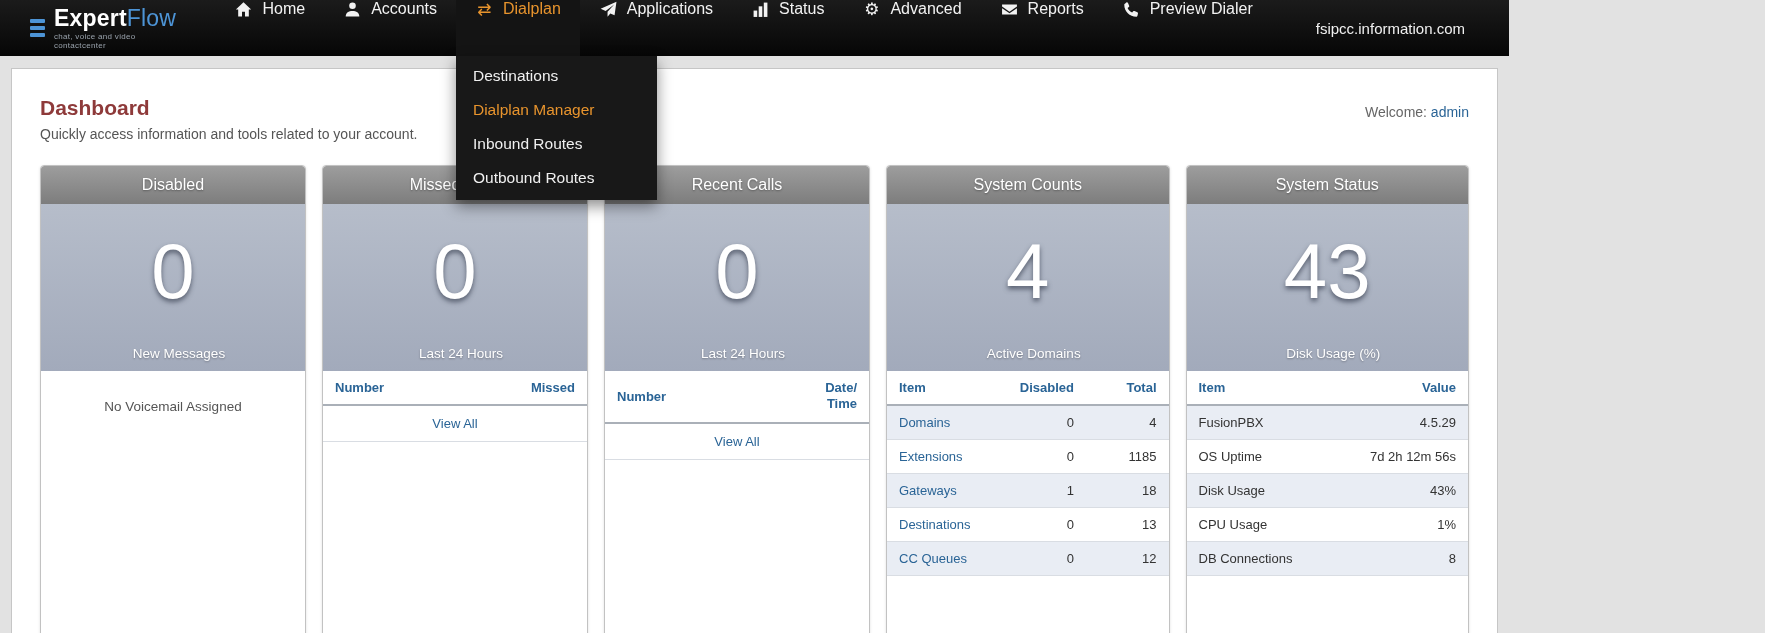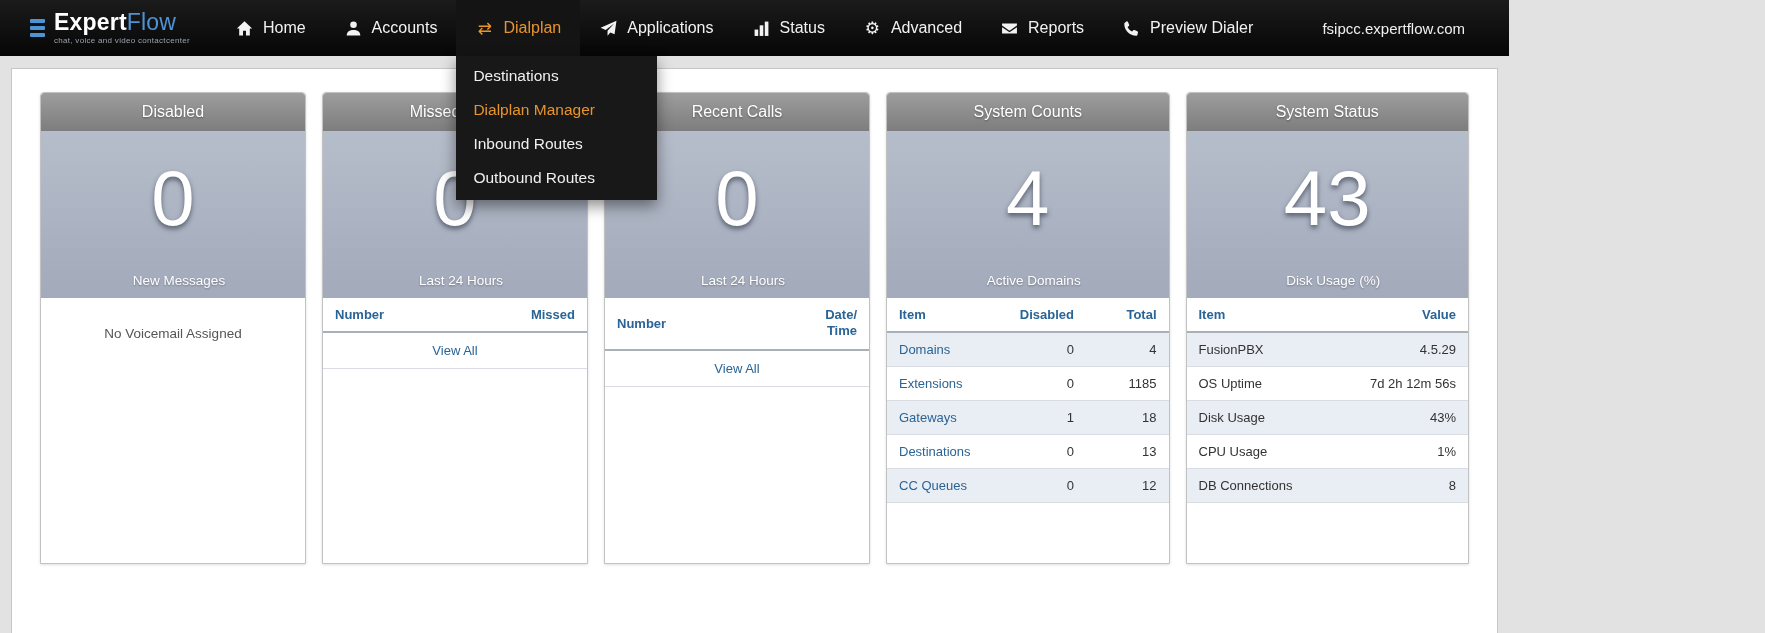--- a/index.html
+++ b/index.html
@@ -20,21 +20,21 @@
     height:56px;background:linear-gradient(#1b1b1b,#060606);color:#fff;
   }
   .brand{display:flex;align-items:center;gap:9px;padding:0 26px 0 30px;cursor:pointer;}
   .brand-bars{display:flex;flex-direction:column;gap:3px;}
   .brand-bars i{display:block;width:15px;height:4px;border-radius:1px;background:var(--brand-blue);}
   .brand-name{font-size:23px;font-weight:bold;letter-spacing:.2px;line-height:1;}
   .brand-name .flow{color:var(--brand-blue);font-weight:normal;}
   .brand-tagline{font-size:8px;color:#9aa3ad;margin-top:2px;letter-spacing:.3px;}
   .nav-items{display:flex;list-style:none;align-items:stretch;}
   .nav-item{
-    position:relative;display:flex;align-items:center;gap:9px;
+    position:relative;display:flex;gap:9px;
     padding:0 19px;font-size:16px;color:#f2f2f2;cursor:pointer;white-space:nowrap;
   }
   .nav-item .nav-icon{display:inline-flex;align-items:center;justify-content:center;width:19px;height:19px;font-size:17px;line-height:1;}
   .nav-item.open{background:#141414;}
   .nav-item.open,.nav-item.open .nav-icon{color:var(--accent-orange);}
   .nav-icon svg{width:17px;height:17px;fill:currentColor;display:block;}
   .nav-domain{margin-left:auto;display:flex;align-items:center;padding:0 44px;font-size:15px;color:#f0f0f0;}
 
   
   .dropdown{
@@ -180,25 +180,35 @@
       <li class="nav-item">
         <span class="nav-icon">
             <svg viewBox="0 0 16 16">
               <path d="M3.4 1.1c.5-.1 1 .1 1.2.6l1.2 2.7c.2.4.1.9-.3 1.2l-1.2 1c.9 1.9 2.4 3.4 4.3 4.3l1-1.2c.3-.4.8-.5 1.2-.3l2.7 1.2c.5.2.7.7.6 1.2l-.5 2.1c-.1.5-.6.9-1.1.9C6.3 14.8 1.2 9.7 1.2 3.5c0-.5.4-1 .9-1.1z"></path>
             </svg>
           </span>
         <span>Preview Dialer</span>
       </li>
     </ul>
 
-    <div class="nav-domain">fsipcc.expertflow.com</div>
+    <div class="nav-domain">fsipcc.information.com</div>
   </nav>
 
   <main class="panel">
 
+    <div class="page-header">
+      <div>
+        <h1 class="page-title">Dashboard</h1>
+        <p class="page-subtitle">Quickly access information and tools related to your account.</p>
+      </div>
+      <div class="welcome">
+        <span>Welcome:</span>
+        <a>admin</a>
+      </div>
+    </div>
 
     <div class="cards">
 
       <section class="card small">
         <div class="card-header">Disabled</div>
         <div class="bignum-area">
           <div class="bignum">0</div>
           <div class="bignum-label">New Messages</div>
         </div>
         <div class="card-body">

